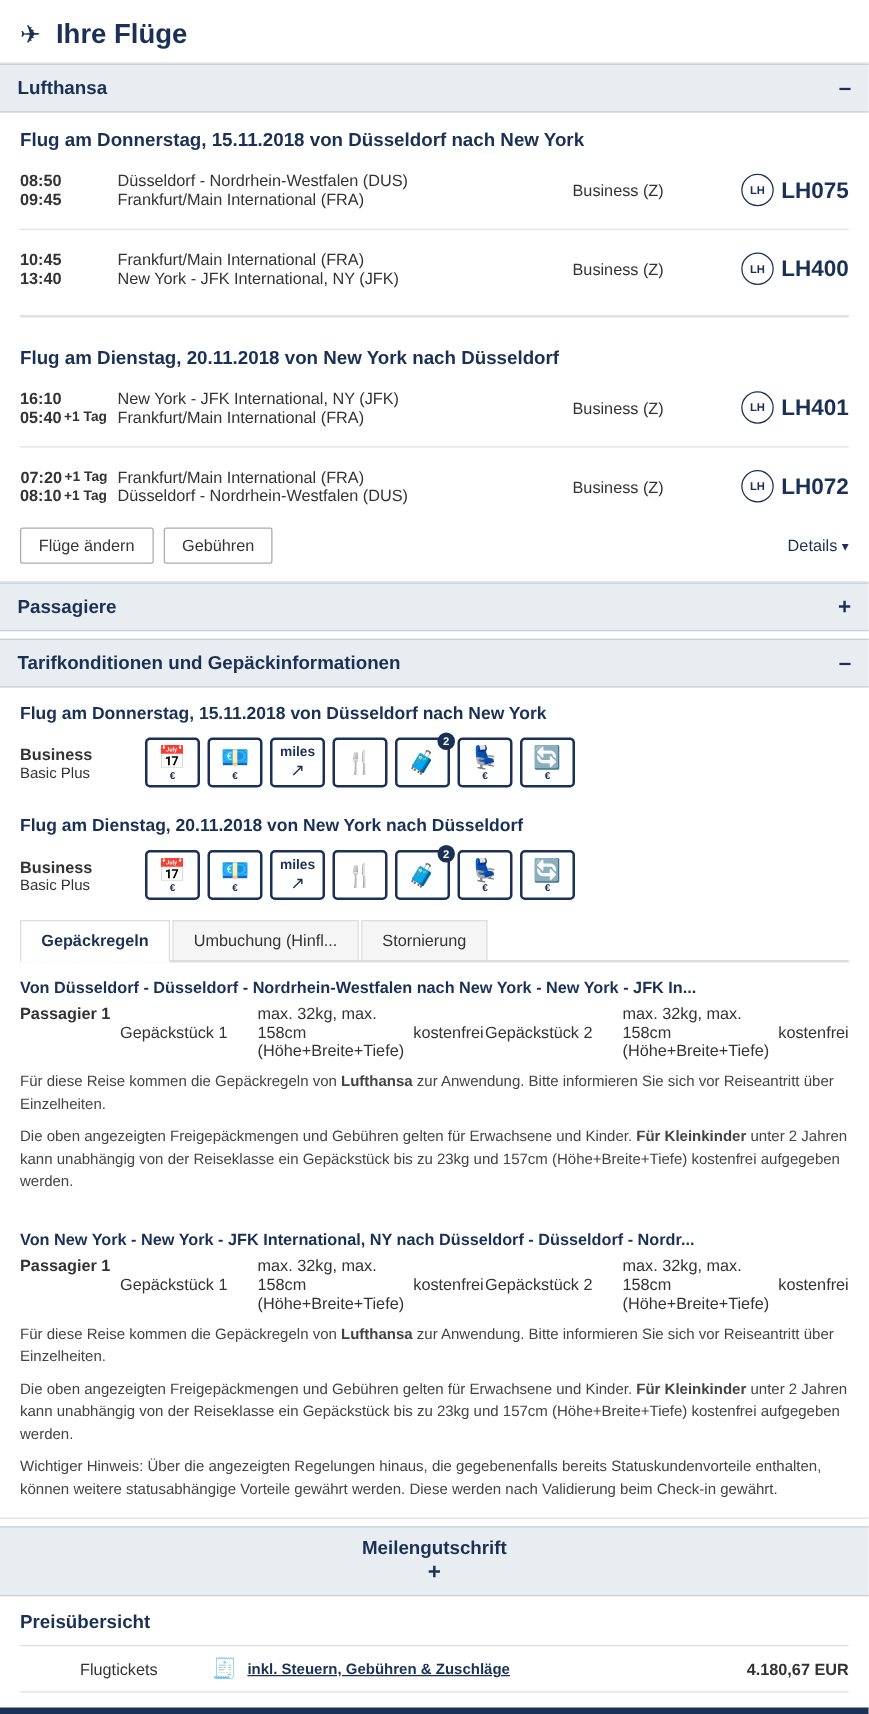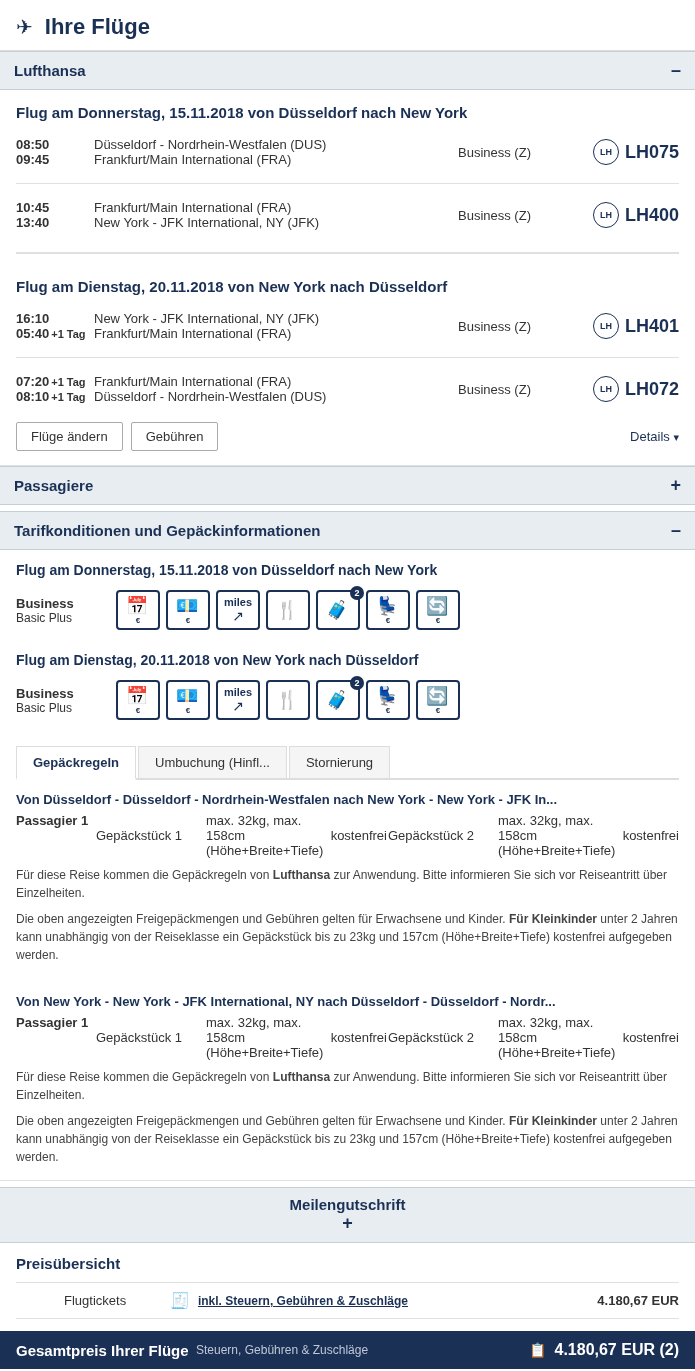--- a/index.html
+++ b/index.html
@@ -83,21 +83,21 @@
       background: #1a3055; color: #fff;
       font-size: 9px; border-radius: 50%; width: 14px; height: 14px;
       display: flex; align-items: center; justify-content: center;
       font-weight: bold;
     }
     .tarif-icon-box .icon-label { font-size: 8px; color: #1a3055; font-weight: bold; line-height: 1; }
 
     
     .tabs-bar {
       display: flex; border-bottom: 2px solid #ddd;
-      margin-top: 16px;
+      margin-top: 6px;
     }
     .tab {
       padding: 8px 16px; font-size: 13px; cursor: pointer;
       border: 1px solid #ddd; border-bottom: none;
       background: #f5f5f5; color: #333; margin-right: 2px;
     }
     .tab.active {
       background: #fff; color: #1a3055; font-weight: bold;
       border-color: #ddd; border-bottom: 2px solid #fff; margin-bottom: -2px;
     }
@@ -227,21 +227,21 @@
           <span class="lh-circle-inner">LH</span>
         </span>
     </div>
     <div class="flight-number">LH401</div>
   </div>
 
   <hr class="flight-group-separator">
 
   <div class="flight-row">
     <div class="flight-times">
-      <div style="display:flex;align-items:center;gap:2px;">
+      <div style="display:flex;align-items:center;gap:2px;justify-content:flex-end;">
         <span class="time">07:20</span>
         <span style="font-size:11px;color:#333;font-weight:600;">+1 Tag</span>
       </div>
       <div style="display:flex;align-items:center;gap:2px;">
         <span class="time">08:10</span>
         <span style="font-size:11px;color:#333;font-weight:600;">+1 Tag</span>
       </div>
     </div>
     <div class="flight-airports">
       <div class="airport-line">Frankfurt/Main International (FRA)</div>
@@ -411,20 +411,23 @@
         </div>
       </div>
     </div>
   </div>
   <div class="baggage-note">
     Für diese Reise kommen die Gepäckregeln von <strong>Lufthansa</strong> zur Anwendung. Bitte informieren Sie sich vor Reiseantritt über Einzelheiten.
   </div>
   <div class="baggage-note">
     Die oben angezeigten Freigepäckmengen und Gebühren gelten für Erwachsene und Kinder. <strong>Für Kleinkinder</strong> unter 2 Jahren kann unabhängig von der Reiseklasse ein Gepäckstück bis zu 23kg und 157cm (Höhe+Breite+Tiefe) kostenfrei aufgegeben werden.
   </div>
+  <div class="baggage-note">
+    Wichtiger Hinweis: Über die angezeigten Regelungen hinaus, die gegebenenfalls bereits Statuskundenvorteile enthalten, können weitere statusabhängige Vorteile gewährt werden. Diese werden nach Validierung beim Check-in gewährt.
+  </div>
 </div>
 
 <hr class="divider" style="margin-top:6px;">
 
 <div class="section-header meilen-section" style="margin-top:6px;flex-direction:column;">
   <span class="section-title">Meilengutschrift</span>
   <span class="toggle-icon">+</span>
 </div>
 
 <div class="preis-section">

